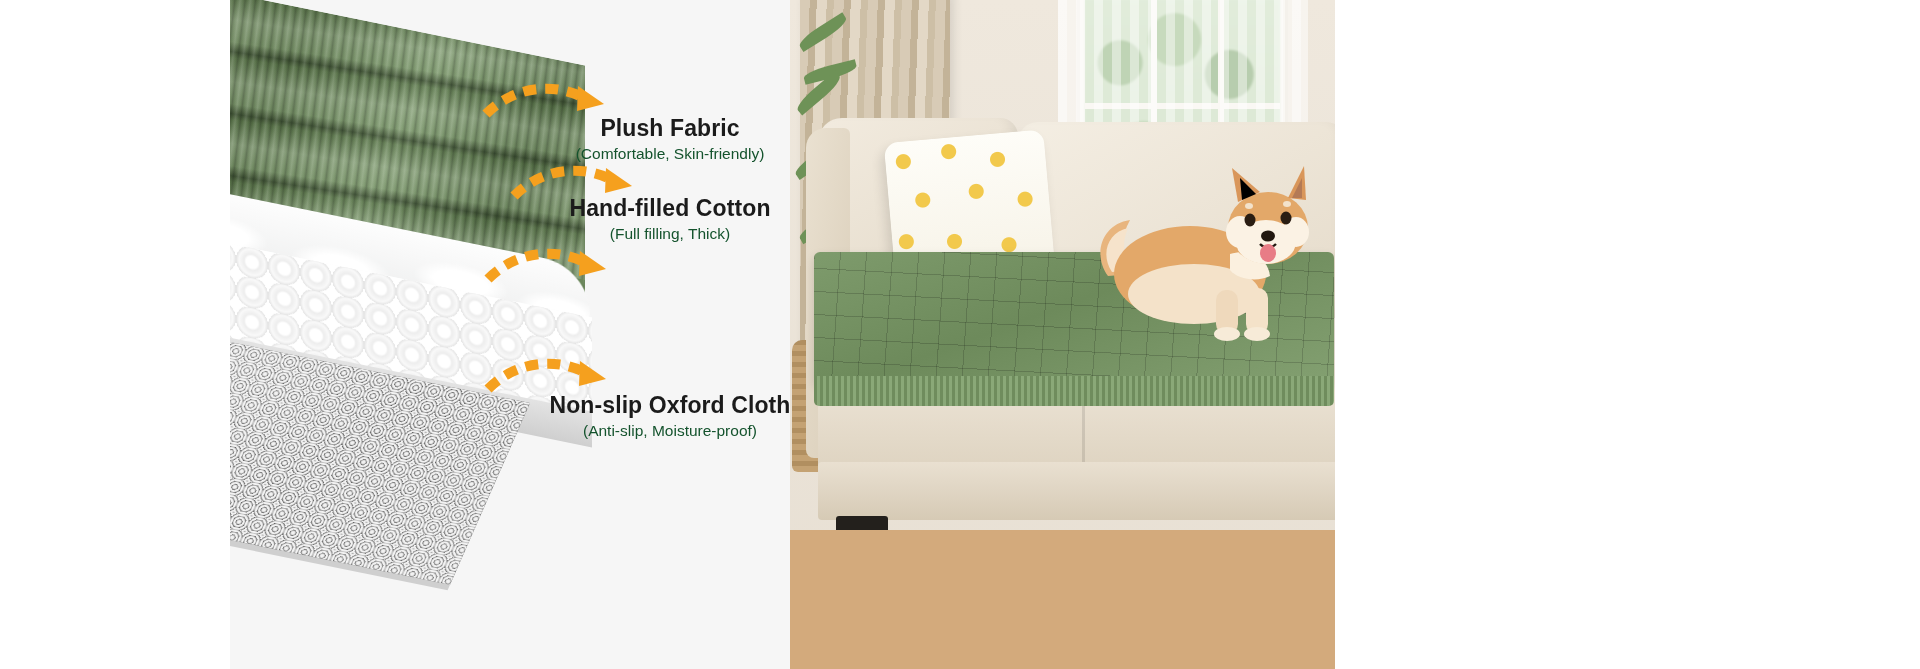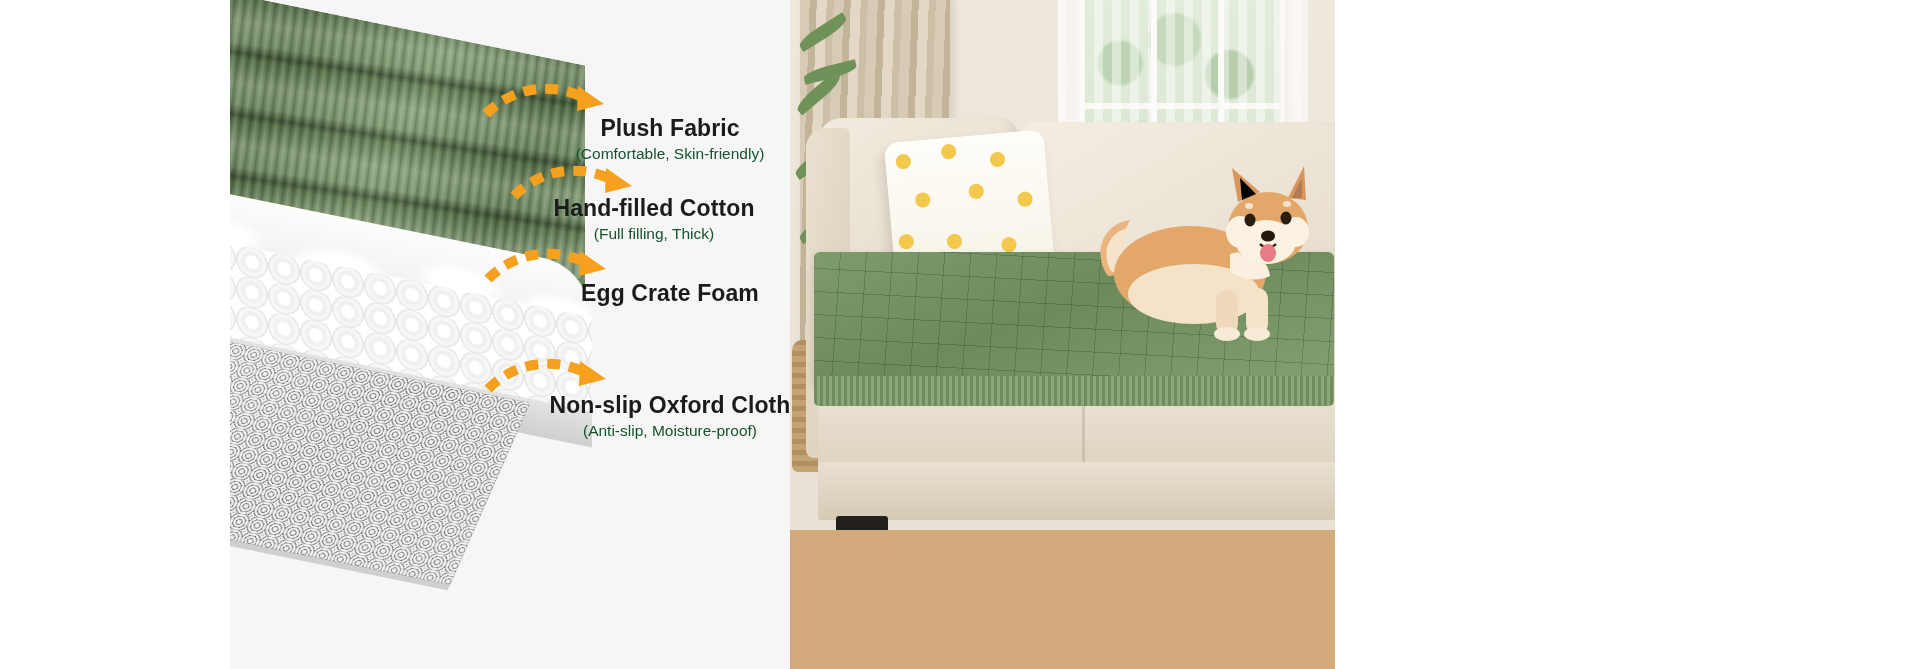--- a/index.html
+++ b/index.html
@@ -235,27 +235,26 @@
     <svg class="arrow-svg" style="left:252px; top:355px;" width="140" height="50" viewBox="0 0 140 50">
       <path d="M6,34 C34,6 74,2 104,18" fill="none" stroke="#F5A01E" stroke-width="10" stroke-linecap="butt" stroke-dasharray="13 9"></path>
       <path d="M98,6 L124,24 L97,31 Z" fill="#F5A01E"></path>
     </svg>
 
     <div class="label-block" style="left:230px; top:116px;">
       <div class="label-title">Plush Fabric</div>
       <div class="label-sub">(Comfortable, Skin-friendly)</div>
     </div>
 
-    <div class="label-block" style="left:214px; top:196px;">
+    <div class="label-block" style="left:230px; top:196px;">
       <div class="label-title">Hand-filled Cotton</div>
       <div class="label-sub">(Full filling, Thick)</div>
     </div>
 
     <div class="label-block" style="left:230px; top:281px;">
-      <div class="label-title">Egg Crate Foam</div>
     </div>
 
     <div class="label-block" style="left:230px; top:393px;">
       <div class="label-title">Non-slip Oxford Cloth</div>
       <div class="label-sub">(Anti-slip, Moisture-proof)</div>
     </div>
   </div>
 
   <div id="right-panel">
     <div id="wall"></div>

